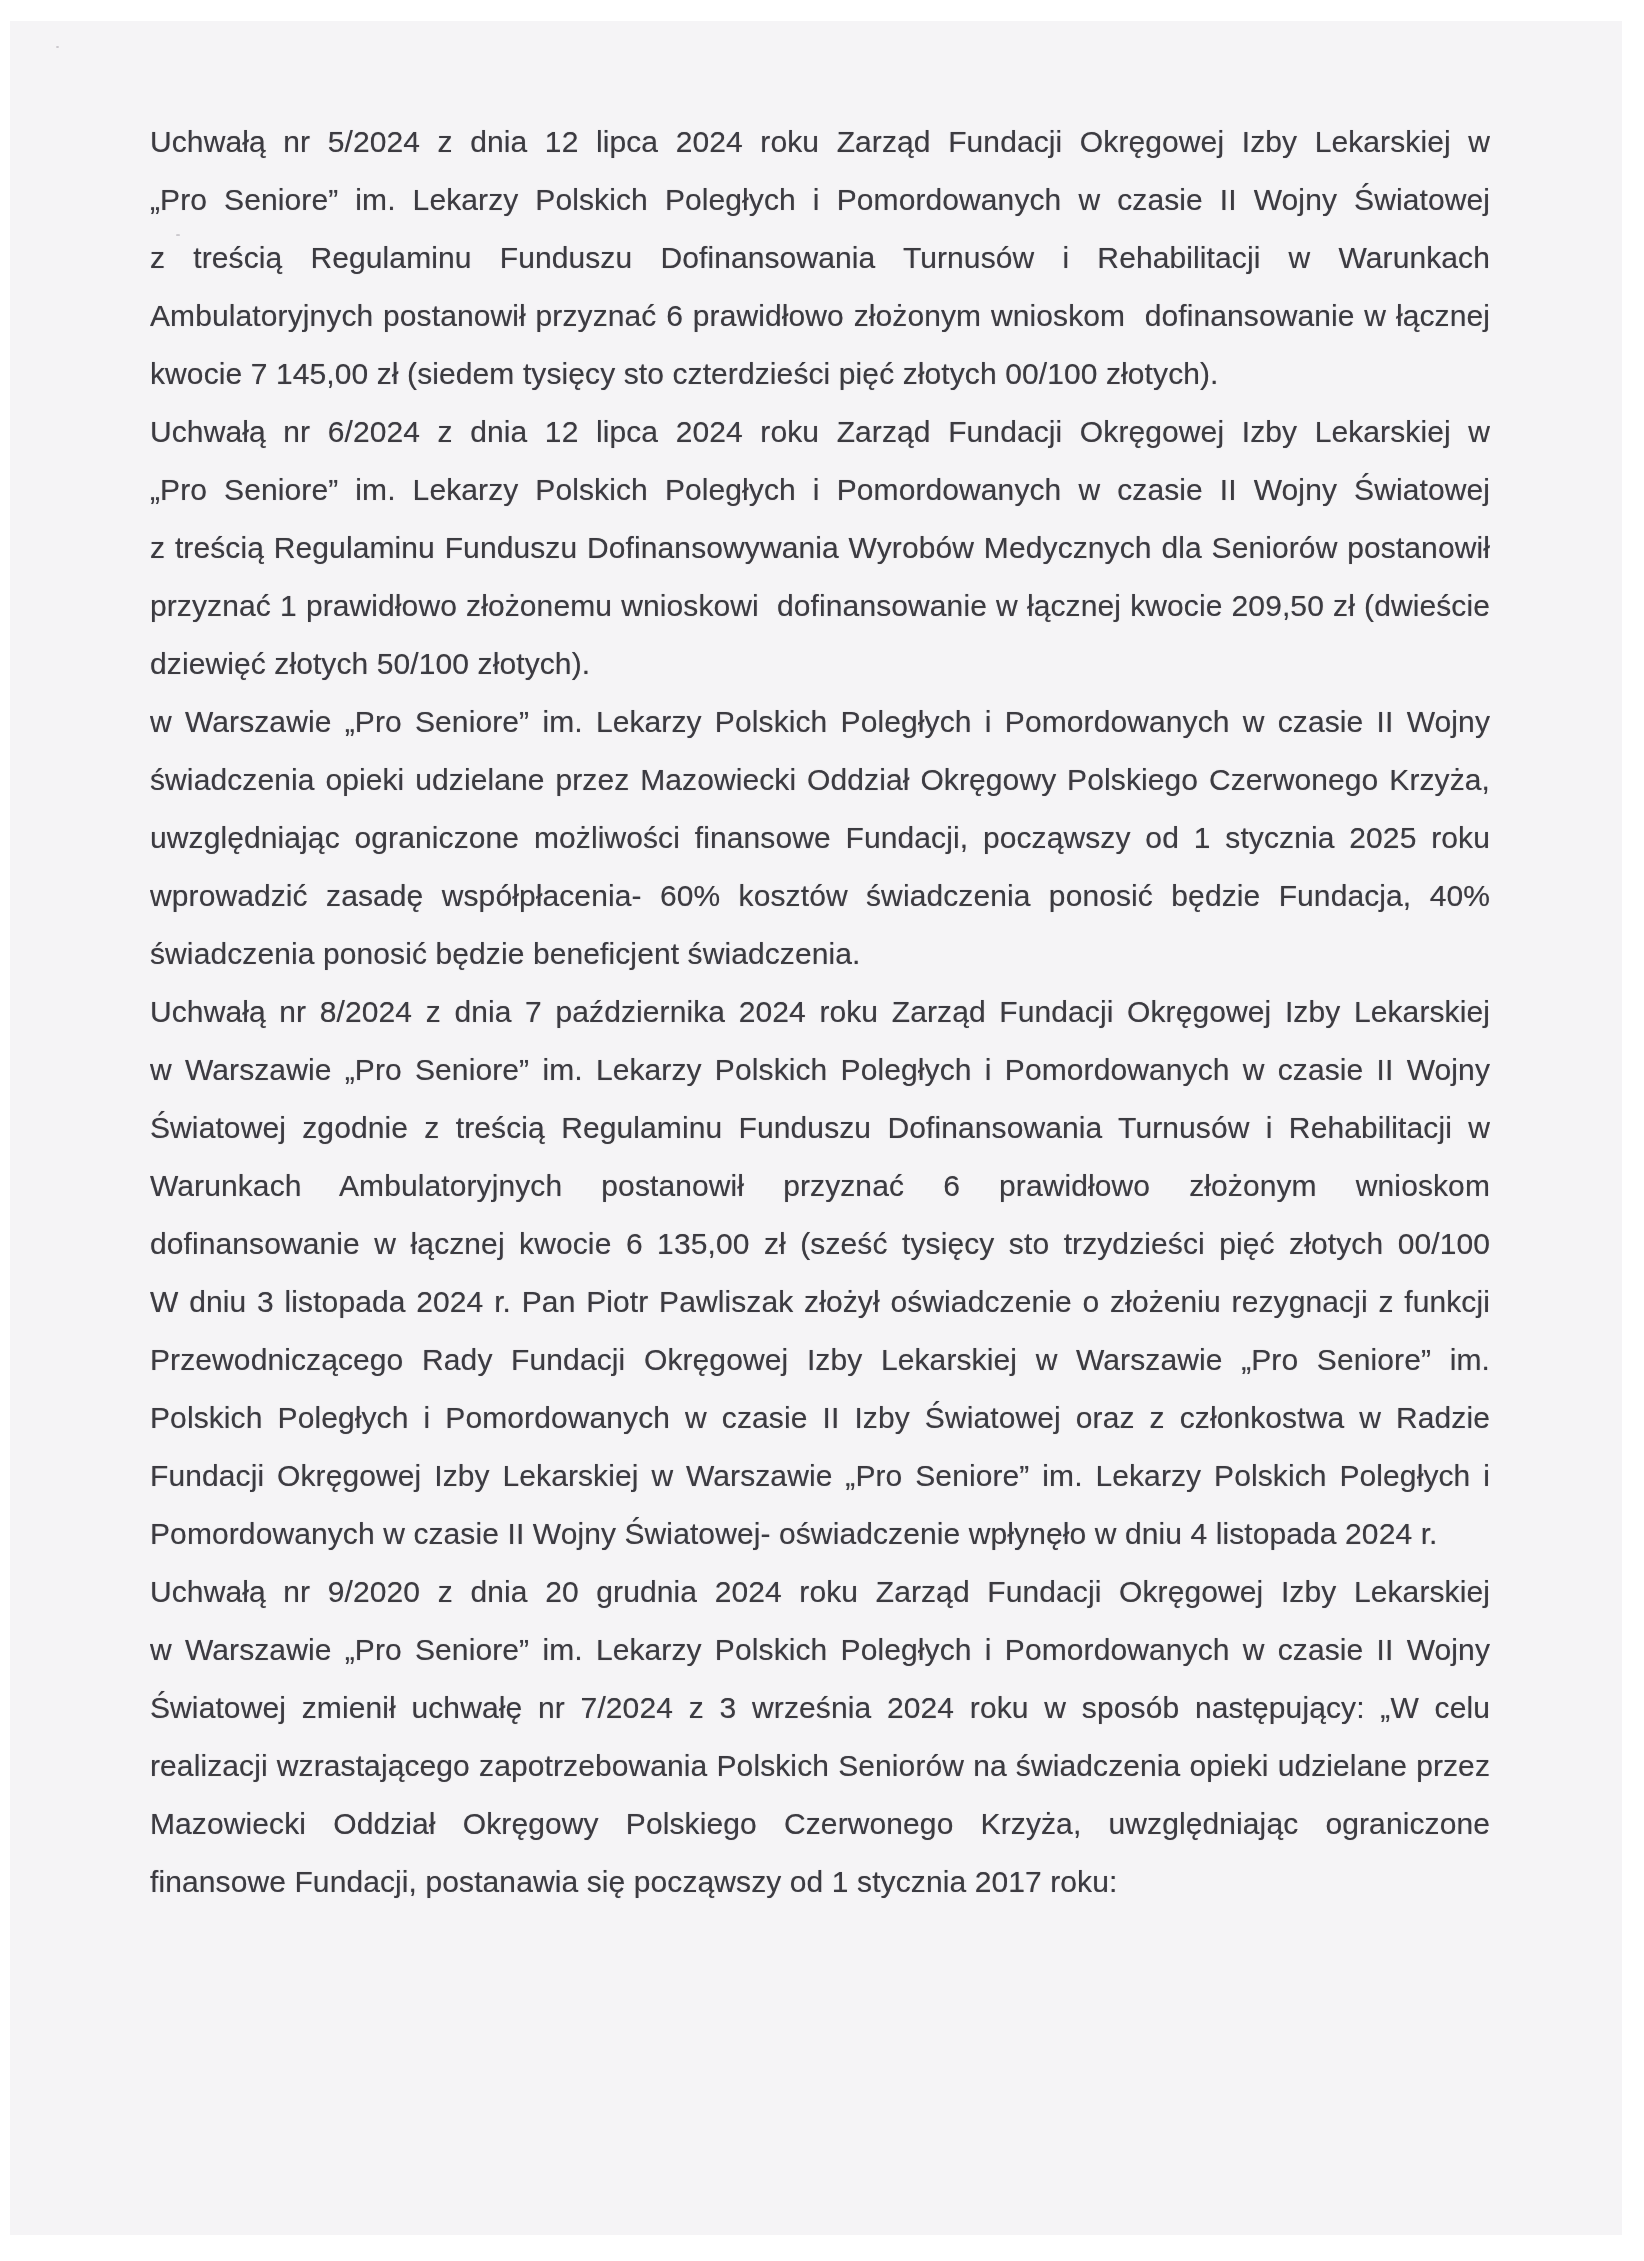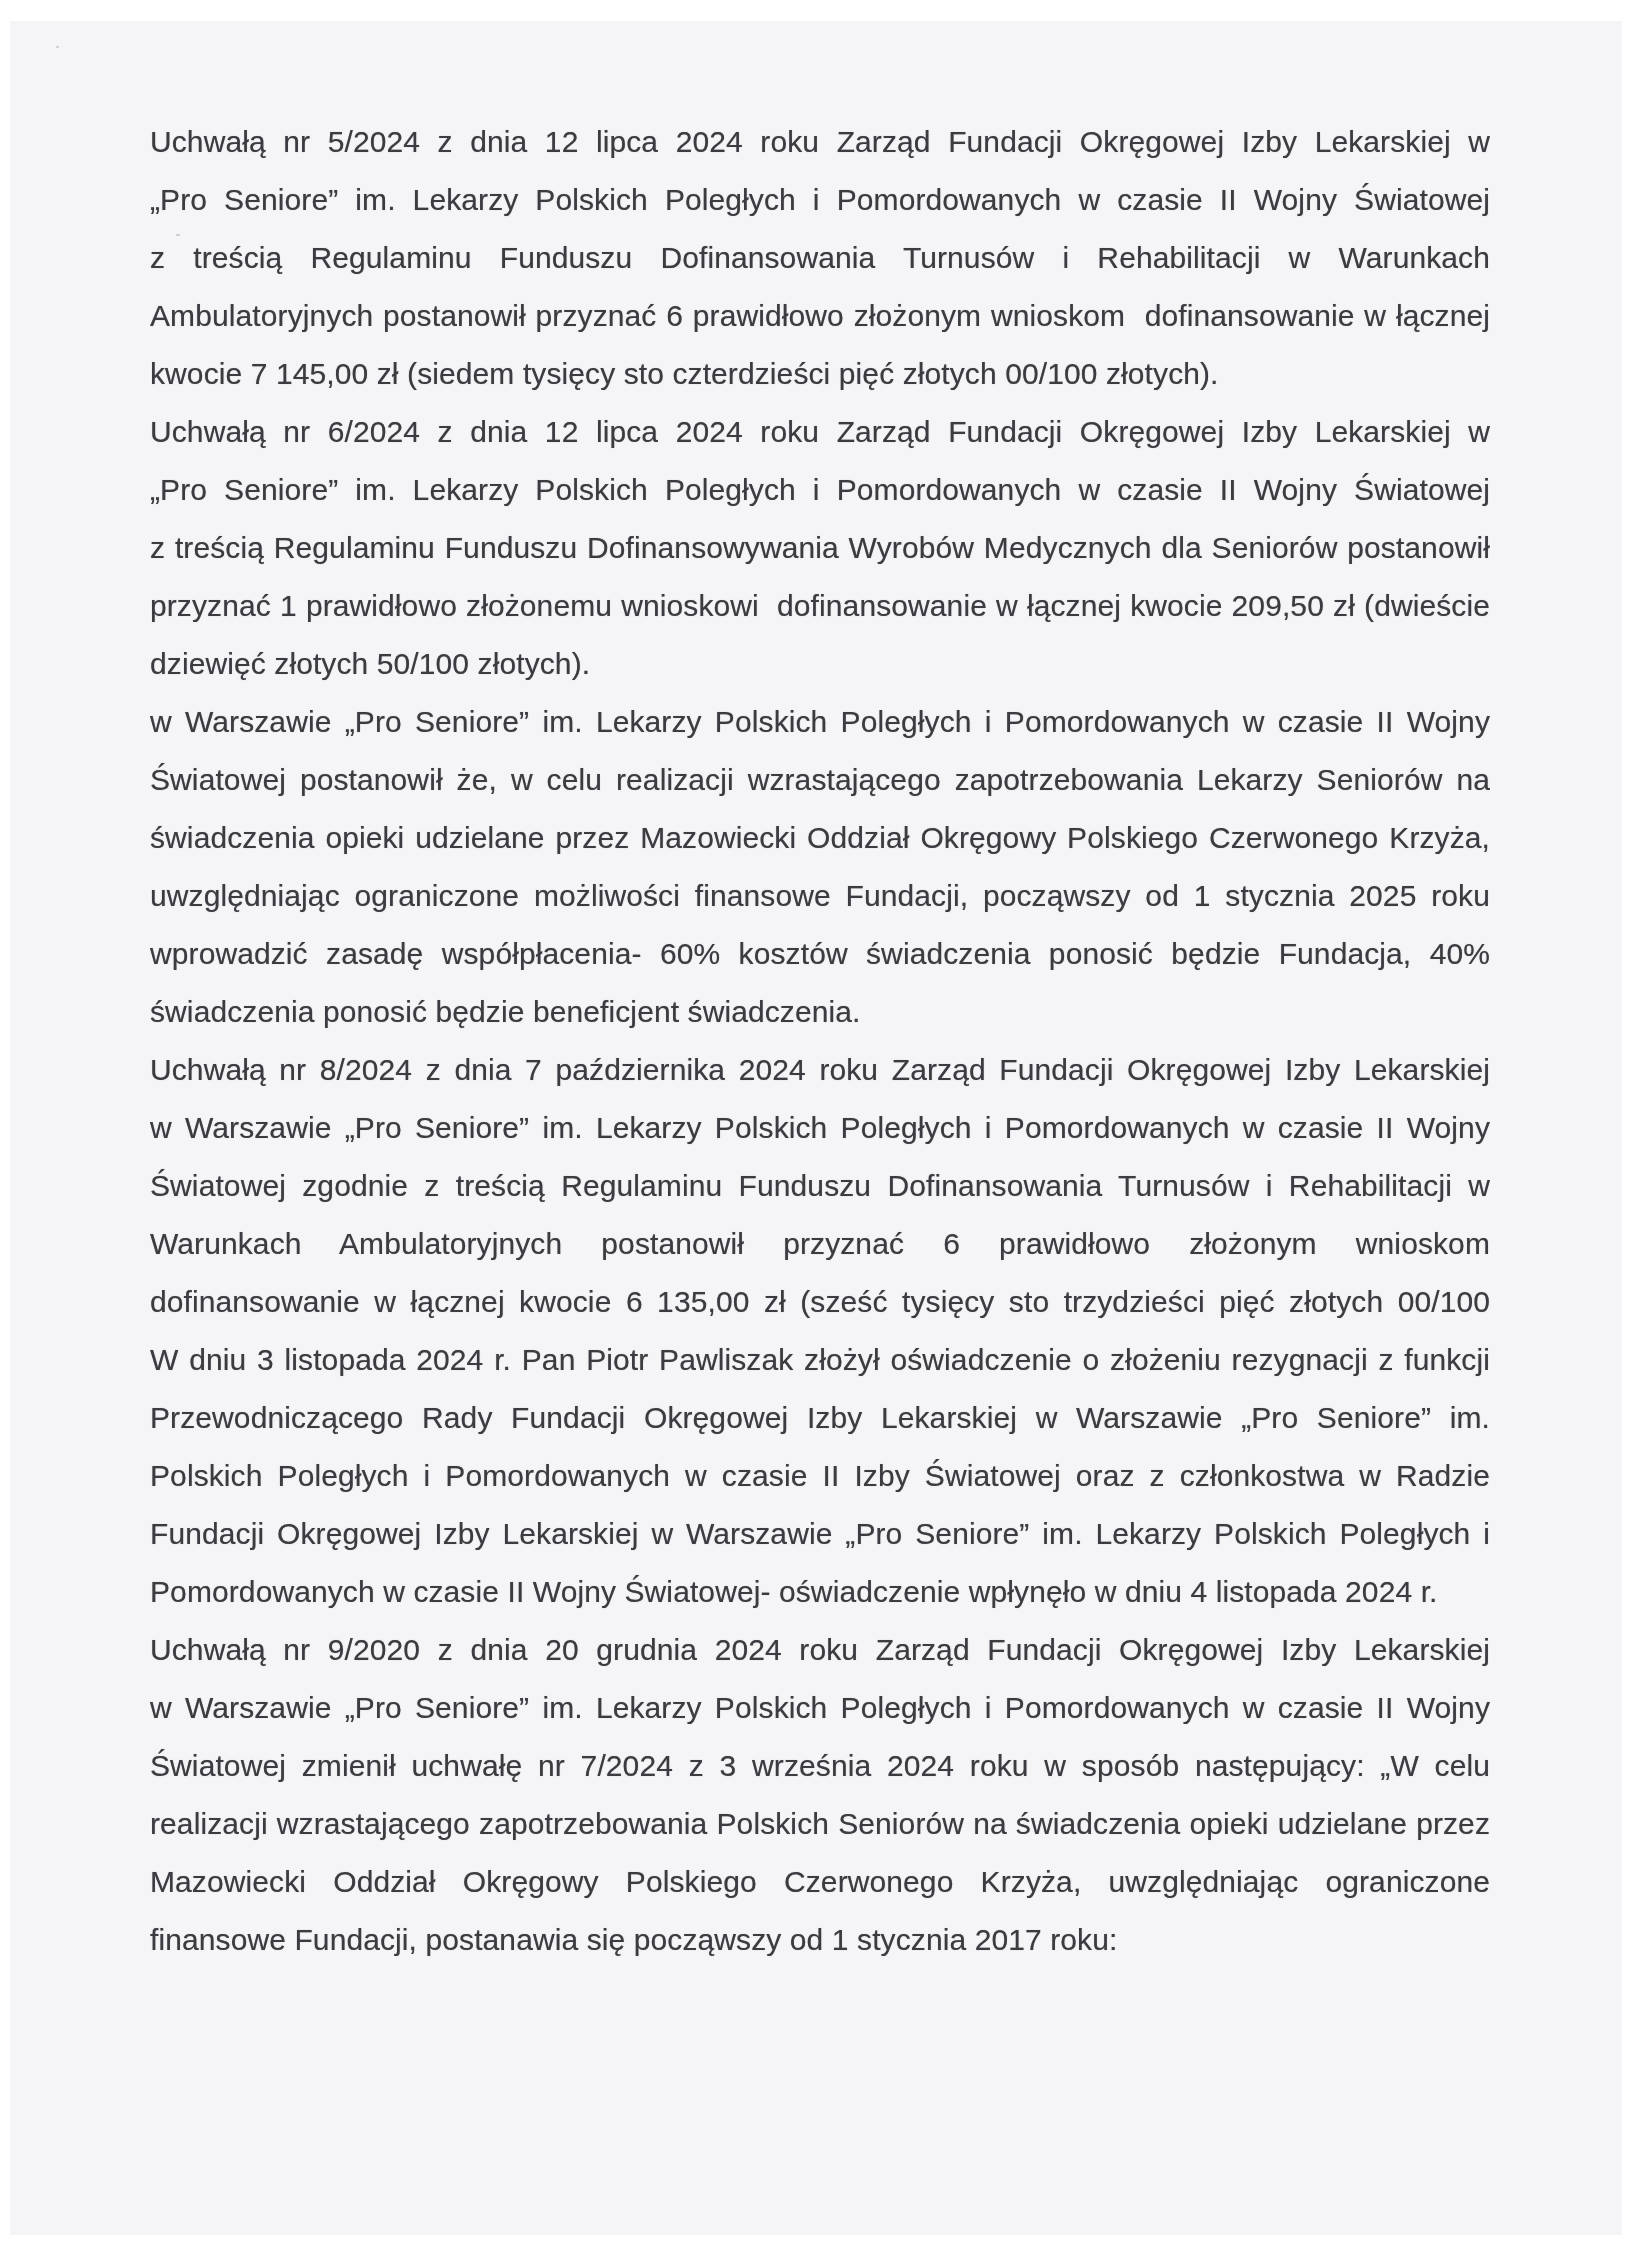--- a/index.html
+++ b/index.html
@@ -69,21 +69,20 @@
   <div class="line">Ambulatoryjnych postanowił przyznać 6 prawidłowo złożonym wnioskom&nbsp; dofinansowanie w łącznej</div>
   <div class="line para-end">kwocie 7 145,00 zł (siedem tysięcy sto czterdzieści pięć złotych 00/100 złotych).</div>
 
   <div class="line">Uchwałą nr 6/2024 z dnia 12 lipca 2024 roku Zarząd Fundacji Okręgowej Izby Lekarskiej w Warszawie</div>
   <div class="line">„Pro Seniore” im. Lekarzy Polskich Poległych i Pomordowanych w czasie II Wojny Światowej zgodnie</div>
   <div class="line">z treścią Regulaminu Funduszu Dofinansowywania Wyrobów Medycznych dla Seniorów postanowił</div>
   <div class="line">przyznać 1 prawidłowo złożonemu wnioskowi&nbsp; dofinansowanie w łącznej kwocie 209,50 zł (dwieście</div>
   <div class="line para-end">dziewięć złotych 50/100 złotych).</div>
 
   <div class="line">w Warszawie „Pro Seniore” im. Lekarzy Polskich Poległych i Pomordowanych w czasie II Wojny</div>
-  <div class="line">Światowej postanowił że, w celu realizacji wzrastającego zapotrzebowania Lekarzy Seniorów na</div>
   <div class="line">świadczenia opieki udzielane przez Mazowiecki Oddział Okręgowy Polskiego Czerwonego Krzyża,</div>
   <div class="line">uwzględniając ograniczone możliwości finansowe Fundacji, począwszy od 1 stycznia 2025 roku</div>
   <div class="line">wprowadzić zasadę współpłacenia- 60% kosztów świadczenia ponosić będzie Fundacja, 40% kosztów</div>
   <div class="line para-end">świadczenia ponosić będzie beneficjent świadczenia.</div>
 
   <div class="line">Uchwałą nr 8/2024 z dnia 7 października 2024 roku Zarząd Fundacji Okręgowej Izby Lekarskiej</div>
   <div class="line">w Warszawie „Pro Seniore” im. Lekarzy Polskich Poległych i Pomordowanych w czasie II Wojny</div>
   <div class="line">Światowej zgodnie z treścią Regulaminu Funduszu Dofinansowania Turnusów i Rehabilitacji w</div>
   <div class="line">Warunkach Ambulatoryjnych postanowił przyznać 6 prawidłowo złożonym wnioskom</div>
   <div class="line">dofinansowanie w łącznej kwocie 6 135,00 zł (sześć tysięcy sto trzydzieści pięć złotych 00/100</div>

